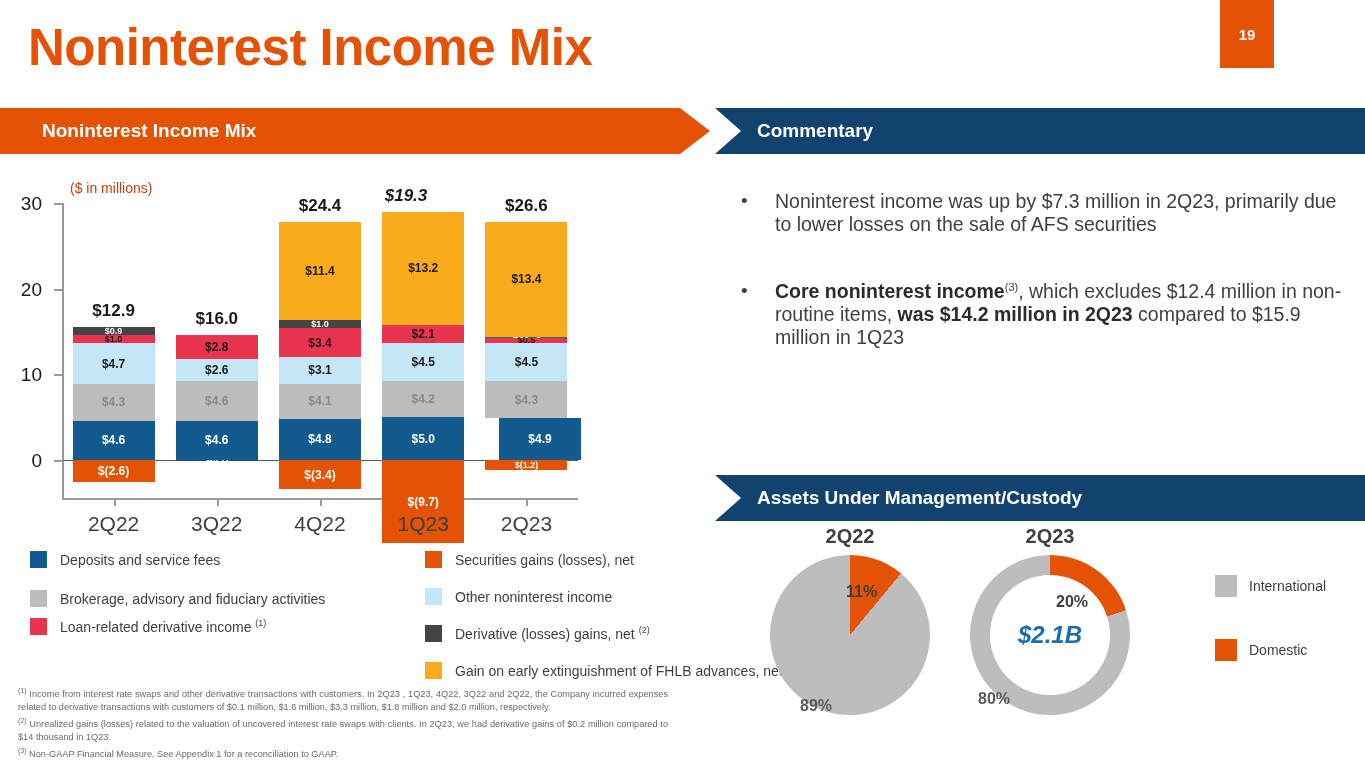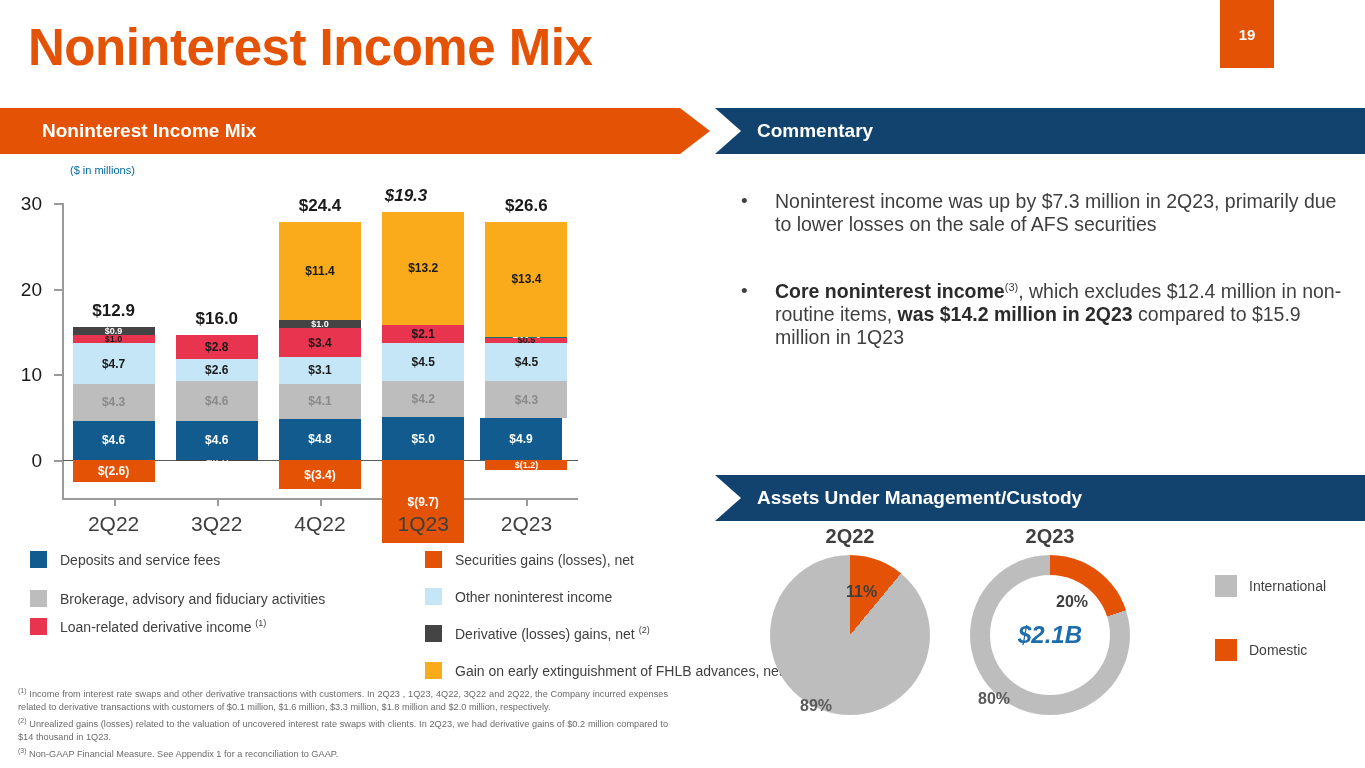--- a/index.html
+++ b/index.html
@@ -42,21 +42,21 @@
     background:#ffffff;
     clip-path:polygon(0 0,100% 50%,0 100%);
   }
   #banner-nim{left:0;top:108px;width:680px;}
   #banner-nim-arrow{left:680px;}
   #banner-commentary{left:715px;top:108px;width:650px;}
   #banner-aum{left:715px;top:475px;width:650px;}
 
   
   #chart-units{
-    position:absolute;left:70px;top:164px;font-size:11px;color:#0369a1;
+    position:absolute;left:70px;top:180px;font-size:14px;color:#c2410c;
   }
   #chart-area{position:absolute;left:0px;top:195px;width:600px;height:315px;}
   .y-tick-label{
     position:absolute;right:0;font-size:19px;color:#1a1a1a;
     text-align:right;width:34px;transform:translateY(-10px);
   }
   #y-axis-line{
     position:absolute;left:62px;top:8px;width:2px;height:295px;background:#9a9a9a;
   }
   .y-tick-mark{position:absolute;left:54px;width:9px;height:2px;background:#9a9a9a;}
@@ -195,21 +195,21 @@
       <div class="seg" style="left: 279px; top: 26.8467px; width: 82px; height: 97.66px; background: rgb(249, 171, 27); color: rgb(26, 26, 26);">$11.4</div>
       <div class="seg" style="left: 279px; top: 265px; width: 82px; height: 29.1267px; background: rgb(227, 82, 5); color: rgb(255, 255, 255);">$(3.4)</div>
       <div class="bar-total" style="left: 265px; top: 0.846667px;">$24.4</div>
       <div class="seg" style="left: 382.2px; top: 222.167px; width: 82px; height: 42.8333px; background: rgb(17, 91, 142); color: rgb(255, 255, 255);">$5.0</div>
       <div class="seg" style="left: 382.2px; top: 186.187px; width: 82px; height: 35.98px; background: rgb(189, 189, 189); color: rgb(138, 138, 138);">$4.2</div>
       <div class="seg" style="left: 382.2px; top: 147.637px; width: 82px; height: 38.55px; background: rgb(197, 230, 247); color: rgb(26, 26, 26);">$4.5</div>
       <div class="seg" style="left: 382.2px; top: 129.647px; width: 82px; height: 17.99px; background: rgb(232, 52, 78); color: rgb(26, 26, 26);">$2.1</div>
       <div class="seg" style="left: 382.2px; top: 16.5667px; width: 82px; height: 113.08px; background: rgb(249, 171, 27); color: rgb(26, 26, 26);">$13.2</div>
       <div class="seg" style="left: 382.2px; top: 265px; width: 82px; height: 83.0967px; background: rgb(227, 82, 5); color: rgb(255, 255, 255);">$(9.7)</div>
       <div class="bar-total" style="left: 351px; top: -9.43333px; font-style: italic;">$19.3</div>
-      <div class="seg" style="left: 480px; top: 223.023px; width: 82px; height: 41.9767px; background: rgb(17, 91, 142); color: rgb(255, 255, 255);">$4.9</div>
+      <div class="seg" style="left: 499px; top: 223.023px; width: 82px; height: 41.9767px; background: rgb(17, 91, 142); color: rgb(255, 255, 255);">$4.9</div>
       <div class="seg" style="left: 485.4px; top: 186.187px; width: 82px; height: 36.8367px; background: rgb(189, 189, 189); color: rgb(138, 138, 138);">$4.3</div>
       <div class="seg" style="left: 485.4px; top: 147.637px; width: 82px; height: 38.55px; background: rgb(197, 230, 247); color: rgb(26, 26, 26);">$4.5</div>
       <div class="seg" style="left: 485.4px; top: 143.353px; width: 82px; height: 4.28333px; background: rgb(232, 52, 78); color: rgb(26, 26, 26); font-size: 9px;">$0.5</div>
       <div class="seg" style="left: 485.4px; top: 141.64px; width: 82px; height: 1.71333px; background: #0f766e; color: rgb(255, 255, 255); font-size: 15px;">$0.2</div>
       <div class="seg" style="left: 485.4px; top: 26.8467px; width: 82px; height: 114.793px; background: rgb(249, 171, 27); color: rgb(26, 26, 26);">$13.4</div>
       <div class="seg" style="left: 485.4px; top: 265px; width: 82px; height: 10.28px; background: rgb(227, 82, 5); color: rgb(255, 255, 255); font-size: 9px;">$(1.2)</div>
       <div class="bar-total" style="left: 471.4px; top: 0.846667px;">$26.6</div>
     </div>
 </div>
 <div id="x-cats">

